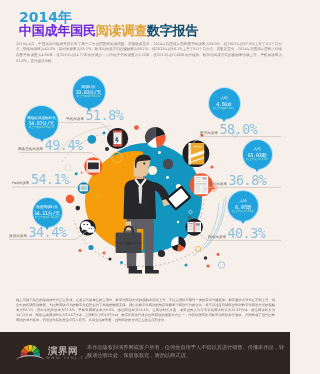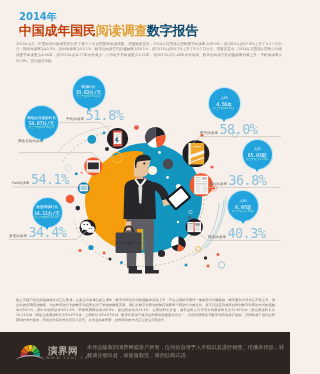--- a/index.html
+++ b/index.html
@@ -3,21 +3,21 @@
 <meta charset="utf-8">
 <style>
   html,body{margin:0;padding:0;}
   body{width:290px;height:374px;overflow:hidden;background:#f7efe9;
        font-family:"DejaVu Sans","Liberation Sans",sans-serif;
        -webkit-font-smoothing:antialiased;}
   #page{position:relative;width:290px;height:374px;background:#f7efe9;overflow:hidden;}
 
   
   #hdr-year{position:absolute;left:19px;top:11px;color:#2e9fd8;font-weight:bold;
-            font-size:10px;letter-spacing:0px;line-height:12px;}
+            font-size:14px;letter-spacing:0px;line-height:12px;}
   #hdr-sub{position:absolute;left:19px;top:23px;font-weight:bold;font-size:13px;
            line-height:15px;white-space:nowrap;letter-spacing:-0.2px;}
   #intro{position:absolute;left:16px;top:41.5px;width:266px;font-size:3.5px;
           line-height:5.75px;color:#8b8278;text-align:justify;}
 
   
   #graphic{position:absolute;left:0;top:0;width:290px;height:374px;}
 
   
   .stat{position:absolute;white-space:nowrap;display:flex;align-items:baseline;}
@@ -48,21 +48,21 @@
   #logo-url{position:absolute;left:46px;top:23.5px;font-size:3.6px;line-height:4px;
             color:#8a7e78;letter-spacing:1.55px;}
   #foot-text{position:absolute;left:87px;top:12px;width:199px;font-size:5.2px;
              line-height:7.8px;color:#9c918b;}
 </style>
 </head>
 <body>
 
 <div id="page">
   <div id="hdr-year">2014年</div>
-  <div id="hdr-sub"><span style="color: #c2410c;">中国成年国民</span><span style="color: rgb(223, 161, 53);">阅读调查</span><span style="color: #0c4a6e;">数字报告</span></div>
+  <div id="hdr-sub"><span style="color: #6d28d9;">中国成年国民</span><span style="color: rgb(223, 161, 53);">阅读调查</span><span style="color: #0c4a6e;">数字报告</span></div>
   <div id="intro">2015年4月，中国新闻出版研究院公布了第十二次全国国民阅读调查。调查数据显示，2014年我国成年国民图书阅读率为58.0%，较2013年的57.8%上升了0.2个百分点；报纸阅读率为40.3%，期刊阅读率为55.1%，数字化阅读方式的接触率为58.1%，较2013年的50.1%上升了8.0个百分点。调查还显示，2014年我国成年国民人均纸质图书阅读量为4.56本，较2013年的4.77本有所减少；人均电子书阅读量为3.22本，较2013年的2.48本有所增加。数字化阅读方式的接触率持续上升，手机阅读率为51.8%，首次超过半数。</div>
 
   <svg id="graphic" viewBox="0 0 290 374" width="290" height="374" style="position:absolute;left:0;top:0;">
     <defs>
       <clipPath id="clipLeft">
           <rect x="0" y="0" width="143" height="374"></rect>
         </clipPath>
     </defs>
 
     <g fill="none">
@@ -256,20 +256,21 @@
     </g>
   </svg>
 
   <div id="labels">
       <div class="stat" style="left: 66px; top: 109px;">
         <span class="nm">手机阅读率</span>
         <span class="vl">51.8%</span>
       </div>
       <div class="stat" style="left: 18px; top: 139px;">
         <span class="nm">网络在线阅读率</span>
+        <span class="vl">49.4%</span>
       </div>
       <div class="stat" style="left: 12px; top: 173px;">
         <span class="nm">Pad阅读率</span>
         <span class="vl">54.1%</span>
       </div>
       <div class="stat" style="left: 9px; top: 226px;">
         <span class="nm">微信阅读率</span>
         <span class="vl">34.4%</span>
       </div>
       <div class="stat" style="left: 200px; top: 123px;">

